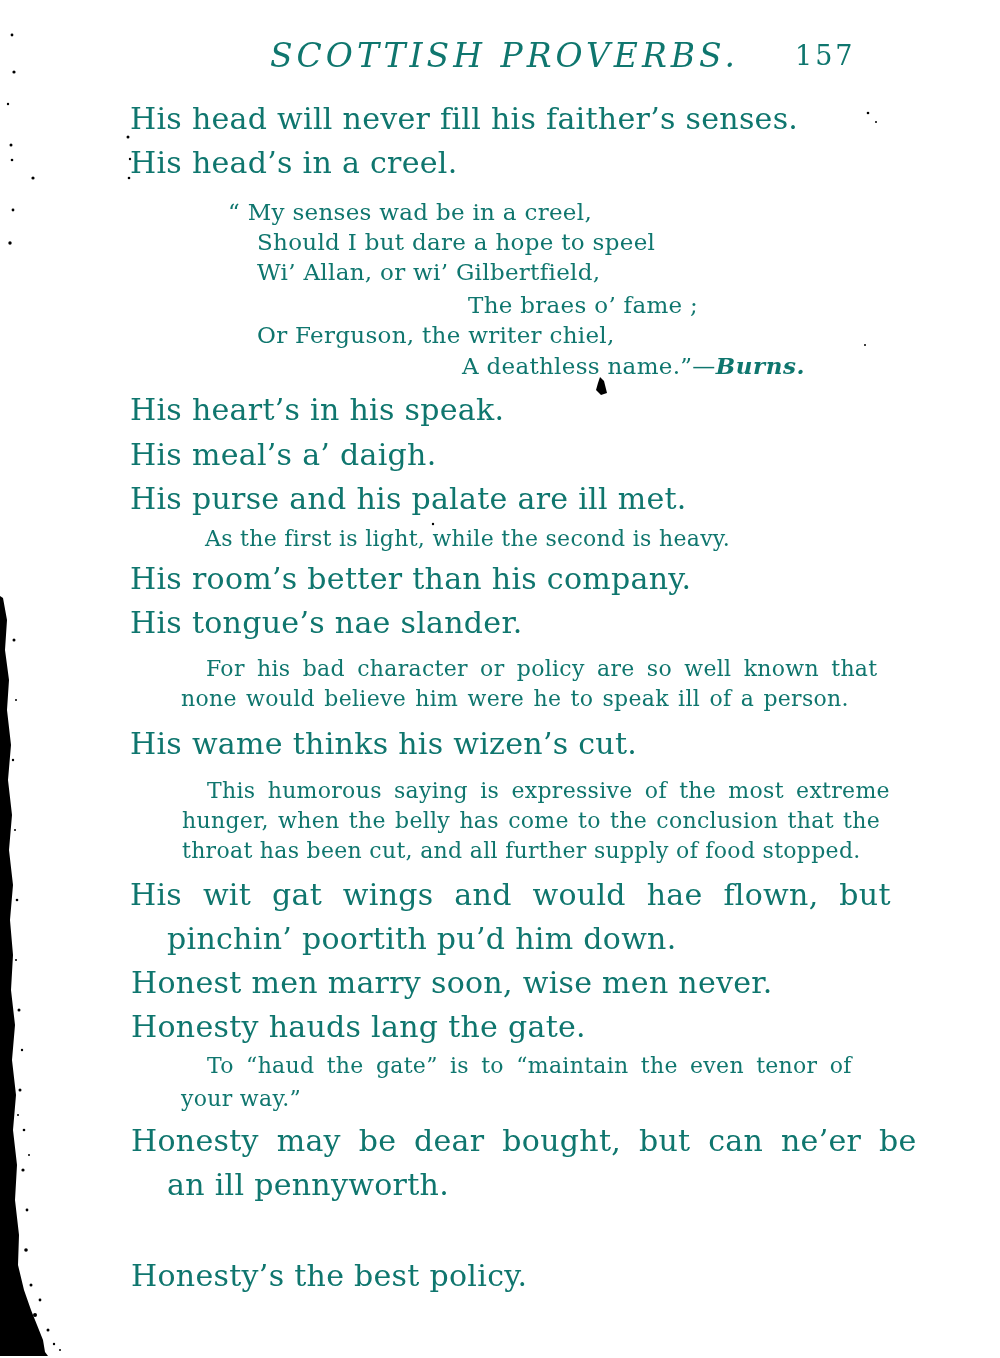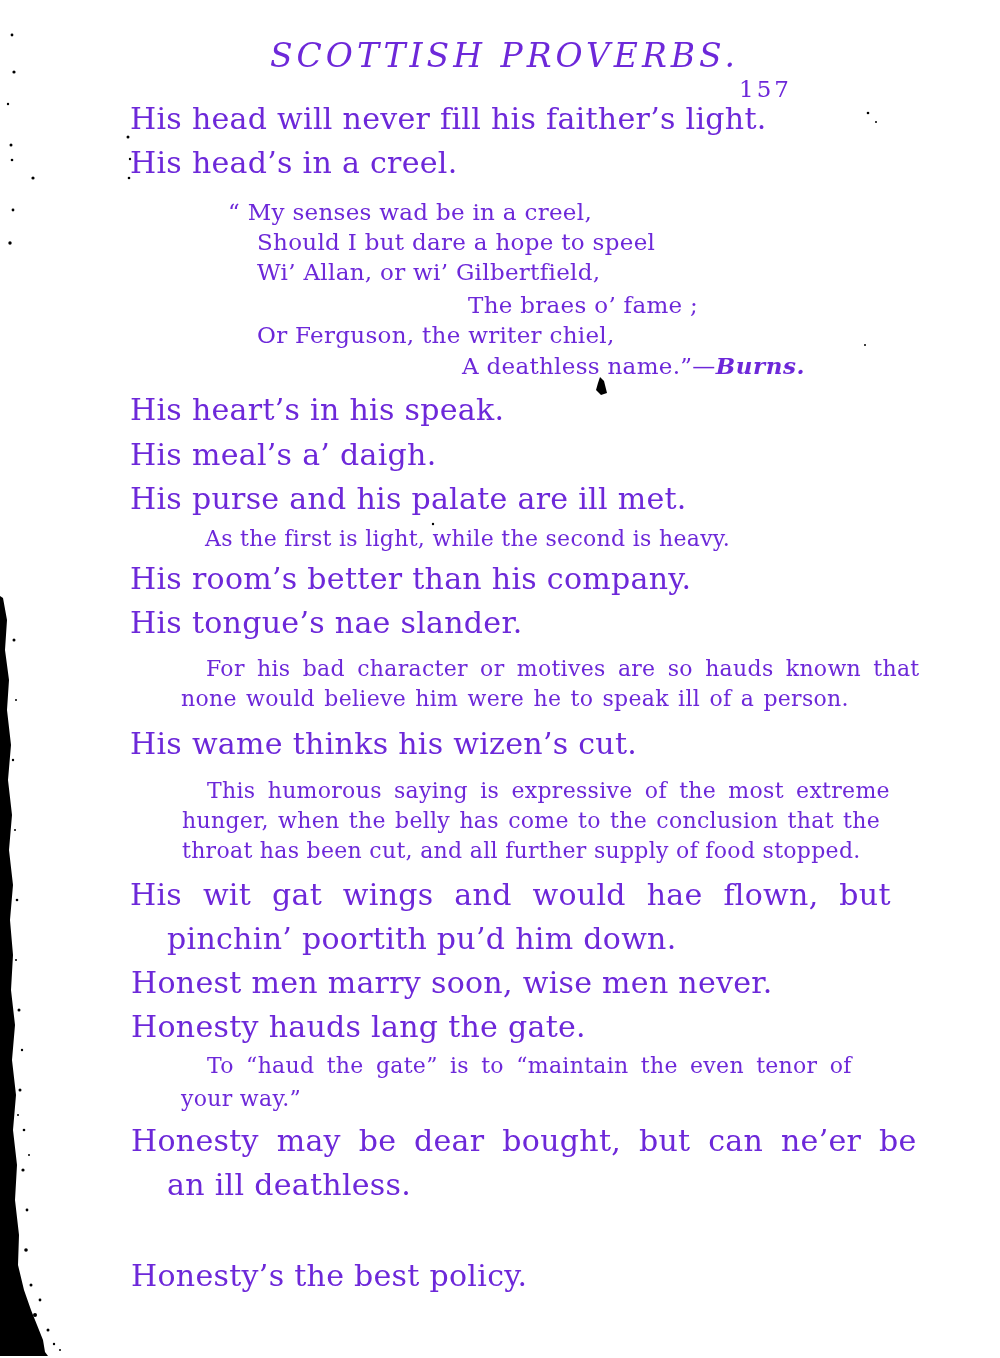--- a/index.html
+++ b/index.html
@@ -2,89 +2,89 @@
 <html><head>
 <meta charset="utf-8">
 <style>
   html,body{margin:0;padding:0;background:#888;}
   .page{
     position:relative;
     width:1000px;height:1358px;
     background:#ffffff;
     overflow:hidden;
     font-family:"DejaVu Serif","Liberation Serif",serif;
-    color:#6d28d9;
+    color:#0f766e;
   }
   .ln{position:absolute;white-space:nowrap;line-height:1.15;letter-spacing:0.3px;}
   .proverb{font-size:30px;}
   .poem{font-size:23px;}
   .note{font-size:22px;}
   .ws-note{word-spacing:5px;}
   .ws-note-sm{word-spacing:2px;}
   .ws-wide{word-spacing:11px;}
   .ws-wide2{word-spacing:8px;}
   .running-head{
     position:absolute;top:36px;left:270px;
     font-style:italic;font-size:33px;letter-spacing:4px;
   }
   .page-number{
-    position:absolute;top:40px;left:739px;
-    font-size:23px;letter-spacing:3px;margin-top:36px;
+    position:absolute;top:40px;left:795px;
+    font-size:27px;letter-spacing:3px;
   }
   .attrib{font-style:italic;font-weight:600;letter-spacing:0.6px;}
   .artifacts{position:absolute;top:0;left:0;pointer-events:none;}
 </style>
 </head>
 <body>
 
 <div class="page">
 
   <div class="running-head">SCOTTISH PROVERBS.</div>
   <div class="page-number">157</div>
 
   <div>
-    <div class="ln proverb" style="top:102px;left:130px;">His head will never fill his faither’s light.</div>
+    <div class="ln proverb" style="top:102px;left:130px;">His head will never fill his faither’s senses.</div>
     <div class="ln proverb" style="top:146px;left:130px;">His head’s in a creel.</div>
 
     <div class="ln poem" style="top:199px;left:228px;">“ My senses wad be in a creel,</div>
     <div class="ln poem" style="top:229px;left:257px;">Should I but dare a hope to speel</div>
     <div class="ln poem" style="top:259px;left:257px;">Wi’ Allan, or wi’ Gilbertfield,</div>
     <div class="ln poem" style="top:292px;left:468px;">The braes o’ fame ;</div>
     <div class="ln poem" style="top:322px;left:257px;">Or Ferguson, the writer chiel,</div>
     <div class="ln poem" style="top:353px;left:462px;"><span>A deathless name.”—</span><span class="attrib">Burns.</span></div>
 
     <div class="ln proverb" style="top:393px;left:130px;">His heart’s in his speak.</div>
     <div class="ln proverb" style="top:438px;left:130px;">His meal’s a’ daigh.</div>
     <div class="ln proverb" style="top:482px;left:130px;">His purse and his palate are ill met.</div>
 
     <div class="ln note" style="top:526px;left:205px;">As the first is light, while the second is heavy.</div>
 
     <div class="ln proverb" style="top:562px;left:130px;">His room’s better than his company.</div>
     <div class="ln proverb" style="top:606px;left:130px;">His tongue’s nae slander.</div>
 
-    <div class="ln note ws-note" style="top:656px;left:206px;">For his bad character or motives are so hauds known that</div>
+    <div class="ln note ws-note" style="top:656px;left:206px;">For his bad character or policy are so well known that</div>
     <div class="ln note ws-note-sm" style="top:686px;left:181px;">none would believe him were he to speak ill of a person.</div>
 
     <div class="ln proverb" style="top:727px;left:130px;">His wame thinks his wizen’s cut.</div>
 
     <div class="ln note ws-note" style="top:778px;left:207px;">This humorous saying is expressive of the most extreme</div>
     <div class="ln note ws-note-sm" style="top:808px;left:182px;">hunger, when the belly has come to the conclusion that the</div>
     <div class="ln note" style="top:838px;left:182px;">throat has been cut, and all further supply of food stopped.</div>
 
     <div class="ln proverb ws-wide" style="top:878px;left:130px;">His wit gat wings and would hae flown, but</div>
     <div class="ln proverb" style="top:922px;left:167px;">pinchin’ poortith pu’d him down.</div>
 
     <div class="ln proverb" style="top:966px;left:131px;">Honest men marry soon, wise men never.</div>
     <div class="ln proverb" style="top:1010px;left:131px;">Honesty hauds lang the gate.</div>
 
     <div class="ln note ws-note" style="top:1053px;left:207px;">To “haud the gate” is to “maintain the even tenor of</div>
     <div class="ln note" style="top:1086px;left:181px;">your way.”</div>
 
     <div class="ln proverb ws-wide2" style="top:1124px;left:131px;">Honesty may be dear bought, but can ne’er be</div>
-    <div class="ln proverb" style="top:1168px;left:167px;">an ill deathless.</div>
+    <div class="ln proverb" style="top:1168px;left:167px;">an ill pennyworth.</div>
     <div class="ln proverb" style="top:1211px;left:131px;margin-top:48px;">Honesty’s the best policy.</div>
   </div>
 
   <svg class="artifacts" width="1000" height="1358" viewBox="0 0 1000 1358" aria-hidden="true">
 
     <polygon fill="#000" points="0,596 3,598 7,620 5,650 9,680 7,710 11,745 8,780 12,815 9,850 13,885 10,920 13,955 11,990 15,1025 12,1060 16,1095 13,1130 17,1165 15,1200 19,1235 18,1265 24,1290 31,1310 37,1325 43,1340 45,1352 48,1356 0,1356"></polygon>
 
     <g fill="#000">
       <circle cx="14" cy="640" r="1.5"></circle>
         <circle cx="16" cy="700" r="1"></circle>

